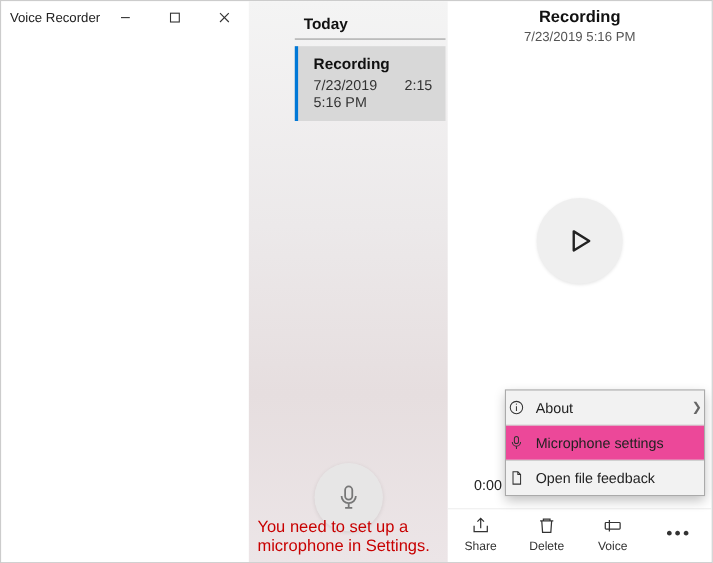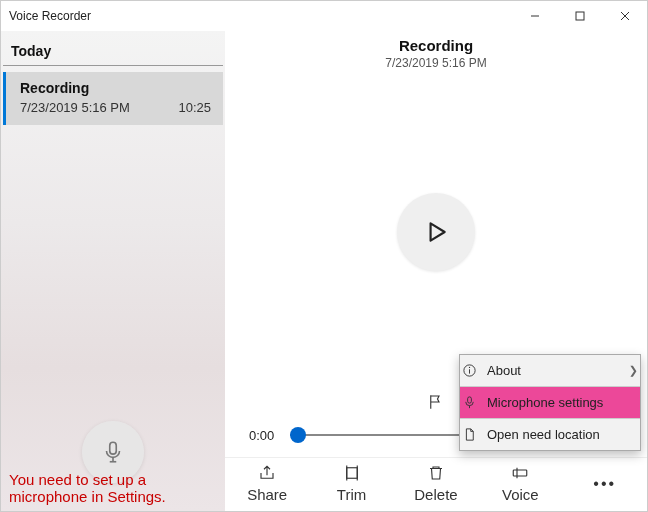--- a/index.html
+++ b/index.html
@@ -1,42 +1,42 @@
 <!DOCTYPE html>
 <html><head>
 <meta charset="utf-8">
 <style>
   * { box-sizing: border-box; margin: 0; padding: 0; font-family: "Segoe UI", sans-serif; }
   body { width: 648px; height: 512px; overflow: hidden; background: #fff; position: relative; }
-  .window { width: 648px; height: 512px; display: flex; flex-direction: column; border: 1px solid #ccc; position: relative; }
+  .window { width: 648px; height: 512px; display: flex; border: 1px solid #ccc; position: relative; }
   .titlebar { height: 30px; display: flex; align-items: center; justify-content: space-between; padding-left: 8px; font-size: 12px; color: #222; }
   .titlebar .controls { display: flex; }
   .titlebar .controls .ctl { width: 45px; height: 30px; display: flex; align-items: center; justify-content: center; font-size: 12px; color: #333; }
   .main { flex: 1; display: flex; overflow: hidden; }
-  .sidebar { width: 224px; display: flex; flex-direction: column; background: linear-gradient(180deg, #f4f4f4 0%, #ece9ea 40%, #e6dedf 70%, #ece5e7 100%); position: relative; }
+  .sidebar { width: 224px; display: flex; flex-direction: column; background: linear-gradient(180deg, #f4f4f4 0%, #ece9ea 40%, #e6dedf 70%, #ece5e7 100%); position: relative; padding-left: 40px; }
   .sidebar .section-header { font-size: 14px; font-weight: 600; padding: 12px 8px 6px 8px; color: #111; border-bottom: 1px solid #999; margin: 0 2px 4px 2px; }
   .rec-item { display: flex; flex-direction: column; padding: 8px 12px 10px 14px; background: #d8d8d8; border-left: 3px solid #0078d7; position: relative; margin: 2px; }
   .rec-item .row1 { font-size: 14px; font-weight: 600; color: #111; }
   .rec-item .row2 { display: flex; justify-content: space-between; font-size: 13px; color: #333; margin-top: 4px; }
   .mic-bubble { position: absolute; bottom: 28px; left: 50%; transform: translateX(-50%); width: 62px; height: 62px; border-radius: 50%; background: rgba(230,230,230,0.85); display: flex; align-items: center; justify-content: center; box-shadow: 0 1px 4px rgba(0,0,0,0.1); }
   .warning { position: absolute; bottom: 4px; left: 4px; right: 4px; font-size: 15px; color: #c80000; padding: 2px 4px; }
   .content { flex: 1; display: flex; flex-direction: column; position: relative; }
   .content .header { text-align: center; padding-top: 6px; }
   .content .header .title { font-size: 15px; font-weight: 600; color: #111; }
   .content .header .sub { font-size: 12px; color: #555; margin-top: 2px; }
   .play-wrap { flex: 1; display: flex; align-items: center; justify-content: center; }
   .play-btn { width: 78px; height: 78px; border-radius: 50%; background: #efefef; display: flex; align-items: center; justify-content: center; box-shadow: 0 1px 3px rgba(0,0,0,0.1); }
   .flag-row { display: flex; justify-content: center; padding-bottom: 10px; }
   .timeline { display: flex; align-items: center; padding: 0 24px 12px 24px; gap: 16px; }
   .timeline .time { font-size: 13px; color: #222; }
   .slider { flex: 1; position: relative; height: 20px; display: flex; align-items: center; }
   .slider .track { flex: 1; height: 2px; background: #888; }
   .slider .thumb { position: absolute; left: 0; width: 16px; height: 16px; border-radius: 50%; background: #0066cc; top: 2px; }
   .bottombar { display: flex; justify-content: space-around; padding: 6px 0 8px 0; border-top: 1px solid #eee; }
-  .bb-item { display: flex; flex-direction: column; align-items: center; font-size: 15px; color: #333; gap: 4px; width: 60px; }
+  .bb-item { display: flex; flex-direction: column; align-items: center; font-size: 11px; color: #333; gap: 4px; width: 60px; }
   .bb-item svg { width: 18px; height: 18px; }
   .more-dots { display: flex; align-items: center; justify-content: center; font-size: 16px; letter-spacing: 2px; }
   .context-menu { position: absolute; right: 6px; bottom: 60px; width: 182px; background: #f2f2f2; border: 1px solid #aaa; box-shadow: 0 4px 10px rgba(0,0,0,0.25); font-size: 13px; color: #222; }
   .context-menu .mi { display: flex; align-items: center; gap: 10px; padding: 8px 2px; }
   .context-menu .mi.hl { background: #ec4899; align-items: center; }
   .context-menu .mi .chev { margin-left: auto; color: #666; font-size: 11px; }
   .context-menu hr { border: none; border-top: 1px solid #ccc; margin: 0; }
 </style>
 </head>
 <body>
@@ -64,21 +64,21 @@
     </div>
   </div>
 
   <div class="main">
     <div class="sidebar">
       <div class="section-header">Today</div>
       <div class="rec-item">
         <div class="row1">Recording</div>
         <div class="row2">
           <span>7/23/2019 5:16 PM</span>
-          <span>10:25</span>
+          <span>2:15</span>
         </div>
       </div>
       <div class="mic-bubble">
         <svg width="26" height="26" viewBox="0 0 24 24">
           <rect x="9" y="3" width="6" height="11" rx="3" fill="none" stroke="#777" stroke-width="1.5"></rect>
           <path d="M6 11a6 6 0 0 0 12 0" fill="none" stroke="#777" stroke-width="1.5"></path>
           <line x1="12" y1="17" x2="12" y2="21" stroke="#777" stroke-width="1.5"></line>
           <line x1="9" y1="21" x2="15" y2="21" stroke="#777" stroke-width="1.5"></line>
         </svg>
       </div>
@@ -113,28 +113,20 @@
       </div>
       <div class="bottombar">
         <div class="bb-item">
           <svg viewBox="0 0 24 24">
               <path d="M4 12v7h16v-7M12 3v12M8 7l4-4 4 4" fill="none" stroke="#333" stroke-width="1.5"></path>
             </svg>
           <span>Share</span>
         </div>
         <div class="bb-item">
           <svg viewBox="0 0 24 24">
-              <rect x="5" y="5" width="14" height="14" fill="none" stroke="#333" stroke-width="1.5"></rect>
-              <line x1="5" y1="2" x2="5" y2="22" stroke="#333" stroke-width="1.5"></line>
-              <line x1="19" y1="2" x2="19" y2="22" stroke="#333" stroke-width="1.5"></line>
-            </svg>
-          <span>Trim</span>
-        </div>
-        <div class="bb-item">
-          <svg viewBox="0 0 24 24">
               <path d="M4 6h16M8 6V4h8v2M6 6l1 14h10l1-14" fill="none" stroke="#333" stroke-width="1.5"></path>
             </svg>
           <span>Delete</span>
         </div>
         <div class="bb-item">
           <svg viewBox="0 0 24 24">
               <rect x="3" y="8" width="18" height="8" rx="1" fill="none" stroke="#333" stroke-width="1.5"></rect>
               <line x1="8" y1="5" x2="8" y2="19" stroke="#333" stroke-width="1.5"></line>
             </svg>
           <span>Voice</span>
@@ -162,19 +154,19 @@
               <line x1="12" y1="17" x2="12" y2="21" stroke="#333" stroke-width="1.5"></line>
             </svg>
           <span>Microphone settings</span>
         </div>
         <hr>
         <div class="mi">
           <svg width="15" height="15" viewBox="0 0 24 24">
               <path d="M7 3h7l4 4v14H7z" fill="none" stroke="#333" stroke-width="1.5"></path>
               <path d="M14 3v4h4" fill="none" stroke="#333" stroke-width="1.5"></path>
             </svg>
-          <span>Open need location</span>
+          <span>Open file feedback</span>
         </div>
       </div>
 
     </div>
   </div>
 </div>
 
 </body></html>

